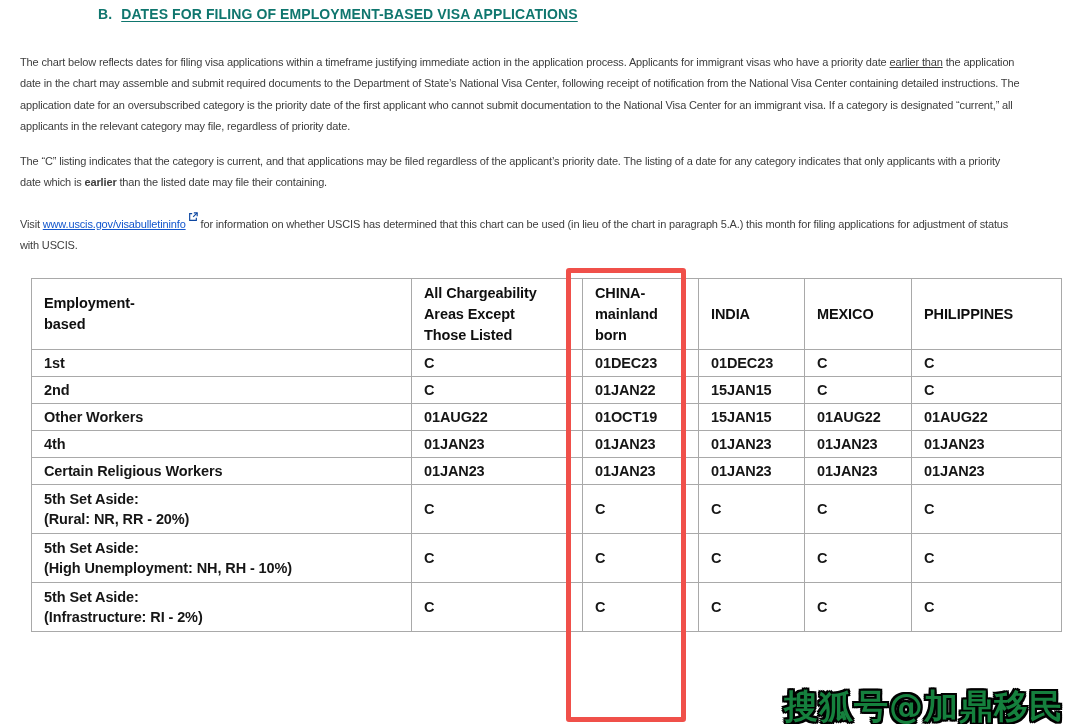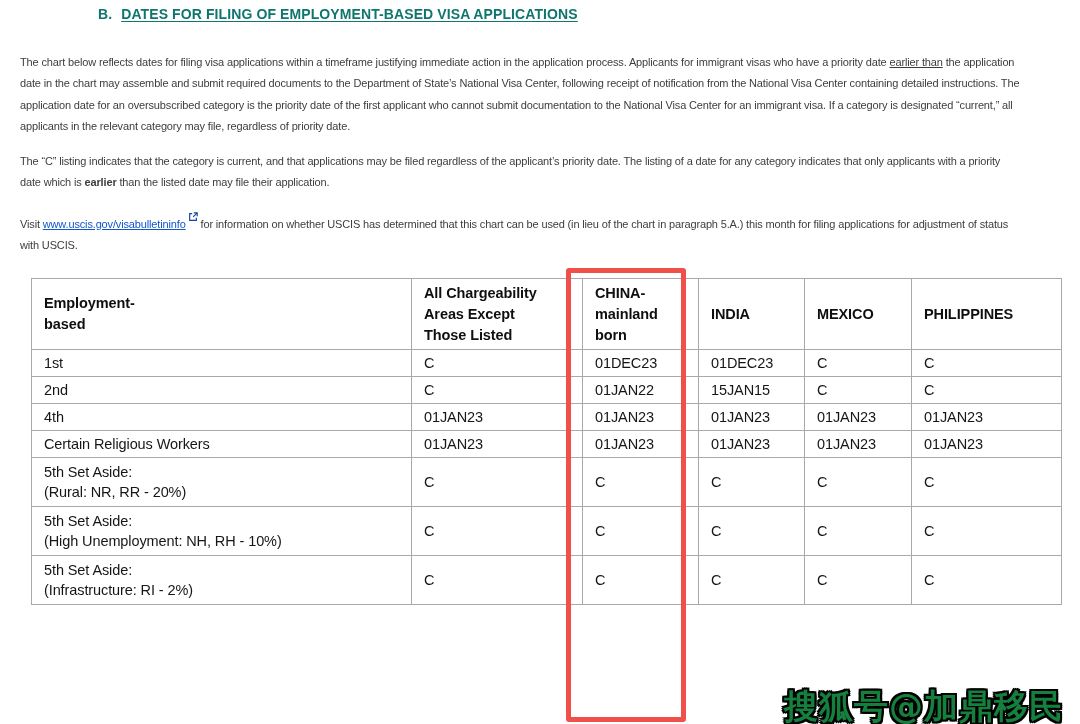--- a/index.html
+++ b/index.html
@@ -40,21 +40,21 @@
     color:var(--table-text);
   }
   table.filing th,table.filing td{
     border:1px solid var(--border-gray);
     text-align:left;vertical-align:middle;
     padding:3px 8px 3px 12px;
     font-size:14.5px;letter-spacing:-0.1px;
     overflow:hidden;white-space:nowrap;
   }
   table.filing thead th{font-weight:700;height:71px;line-height:21px;color:#0f0f0f;}
-  table.filing tbody td{height:27px;line-height:19px;}
+  table.filing tbody td{height:27px;line-height:19px;font-weight:bold;}
   table.filing tbody tr.two-line td{height:49px;line-height:20px;}
   .highlight-box{
     position:absolute;left:566px;top:268px;width:120px;height:454px;
     border:5px solid var(--accent-red);
     border-radius:3px;
     pointer-events:none;
     z-index:5;
   }
   .watermark{
     position:absolute;right:16px;top:684px;
@@ -69,21 +69,21 @@
 </head>
 <body>
 
 <div class="page-title">
   <span class="label">B.</span><span class="underlined">DATES FOR FILING OF EMPLOYMENT-BASED VISA APPLICATIONS</span>
 </div>
 
 <div class="copy">
   <p><span>The chart below reflects dates for filing visa applications within a timeframe justifying immediate action in the application process. Applicants for immigrant visas who have a priority date </span><span class="u">earlier than</span><span> the application date in the chart may assemble and submit required documents to the Department of State’s National Visa Center, following receipt of notification from the National Visa Center containing detailed instructions. The application date for an oversubscribed category is the priority date of the first applicant who cannot submit documentation to the National Visa Center for an immigrant visa. If a category is designated “current,” all applicants in the relevant category may file, regardless of priority date.</span></p>
 
-  <p><span>The “C” listing indicates that the category is current, and that applications may be filed regardless of the applicant’s priority date. The listing of a date for any category indicates that only applicants with a priority date which is </span><span class="b">earlier</span><span> than the listed date may file their application.</span></p>
+  <p><span>The “C” listing indicates that the category is current, and that applications may be filed regardless of the applicant’s priority date. The listing of a date for any category indicates that only applicants with a priority date which is </span><span class="b">earlier</span><span> than the listed date may file their containing.</span></p>
 
   <p><span>Visit </span><a class="doc-link">www.uscis.gov/visabulletininfo</a><span class="ext-icon"><svg width="10" height="10" viewBox="0 0 12 12">
           <path d="M5 2 H2 V10 H10 V7" fill="none" stroke="#0d47a1" stroke-width="1.4"></path>
           <path d="M6.2 5.8 L11 1" fill="none" stroke="#0d47a1" stroke-width="1.4"></path>
           <path d="M7 1 H11 V5" fill="none" stroke="#0d47a1" stroke-width="1.4"></path>
         </svg></span><span> for information on whether USCIS has determined that this chart can be used (in lieu of the chart in paragraph 5.A.) this month for filing applications for adjustment of status with USCIS.</span></p>
 </div>
 
 <table class="filing">
   <colgroup>
@@ -137,20 +137,30 @@
           <div>2nd</div>
         </td>
         <td>C</td>
         <td>01JAN22</td>
         <td>15JAN15</td>
         <td>C</td>
         <td>C</td>
       </tr>
       <tr>
         <td>
+          <div>Other Workers</div>
+        </td>
+        <td>01AUG22</td>
+        <td>01OCT19</td>
+        <td>15JAN15</td>
+        <td>01AUG22</td>
+        <td>01AUG22</td>
+      </tr>
+      <tr>
+        <td>
           <div>4th</div>
         </td>
         <td>01JAN23</td>
         <td>01JAN23</td>
         <td>01JAN23</td>
         <td>01JAN23</td>
         <td>01JAN23</td>
       </tr>
       <tr>
         <td>

